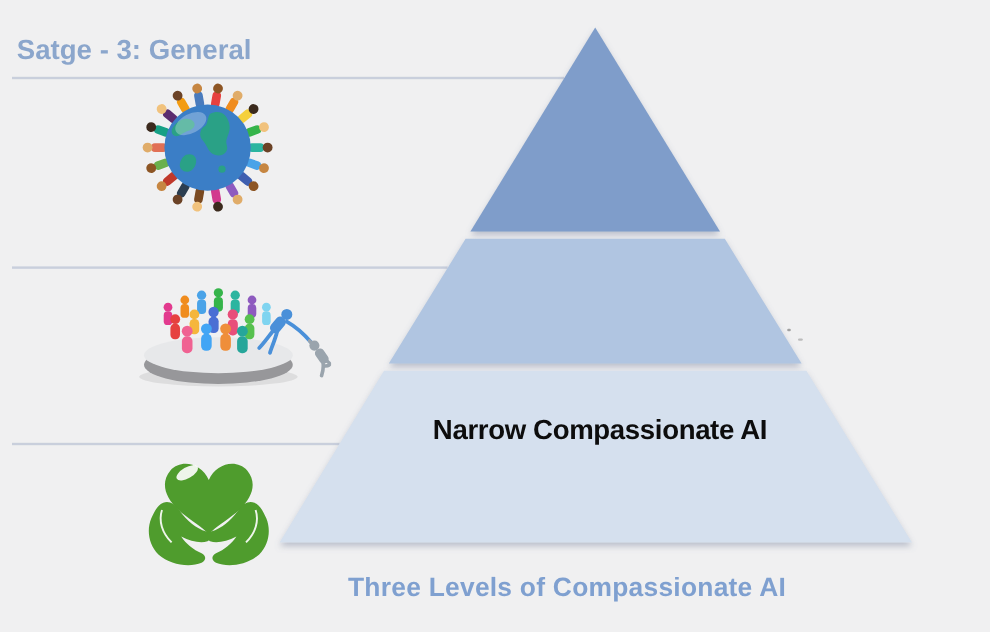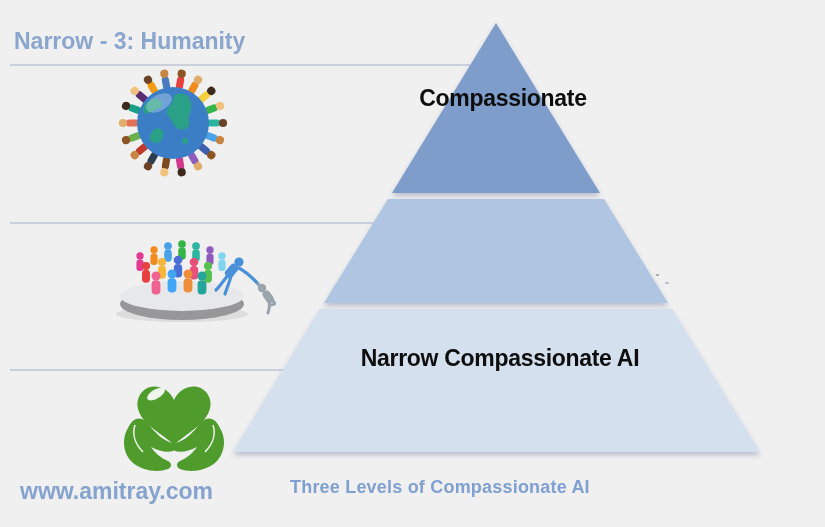--- a/index.html
+++ b/index.html
@@ -28,29 +28,29 @@
     position:absolute; text-align:center; color:var(--level-text);
     font-weight:bold; font-size:23px; letter-spacing:-0.3px; white-space:nowrap;
   }
   .lvl-text.top{left:353px; width:300px; top:82px; line-height:32px;}
   .lvl-text.middle{left:350px; width:300px; top:221px; line-height:34px;}
   .lvl-text.bottom{left:330px; width:340px; top:345px;}
   .caption{
     position:absolute; font-weight:bold; white-space:nowrap;
   }
   .caption.site{left:20px; top:478px; font-size:23px; color:var(--website-blue);}
-  .caption.main{left:290px; top:477px; font-size:18px; color:var(--caption-blue); letter-spacing:0.2px;}
+  .caption.main{left:290px; top:477px; font-size:22px; color:var(--caption-blue); letter-spacing:0.2px;}
   .speck{position:absolute; border-radius:1px;}
 </style>
 </head>
 <body>
 
 <div class="canvas">
 
-  <div class="stage-label" style="top:28px;">Narrow - 3: Humanity</div>
+  <div class="stage-label" style="top:28px;">Satge - 3: General</div>
   <div class="sep" style="left:10px; top:64px;  width:460px;"></div>
 
   <div class="sep" style="left:10px; top:222px; width:363px;"></div>
 
   <div class="sep" style="left:10px; top:369px; width:273px;"></div>
 
   <svg id="globe-svg" class="icon-box" style="left:115px; top:67px;" width="116" height="112" viewBox="0 0 116 112">
       <g transform="rotate(10 58 56)">
         <rect x="54.4" y="9" width="7.2" height="13" rx="3" fill="#e6413f"></rect>
         <circle cx="58" cy="6" r="4.1" fill="#8d5524"></circle>
@@ -197,26 +197,24 @@
       <filter id="ds" x="-20%" y="-20%" width="140%" height="150%">
         <feDropShadow dx="0" dy="3" stdDeviation="2.5" flood-color="#76819b" flood-opacity="0.45"></feDropShadow>
       </filter>
     </defs>
     <polygon class="poly-1" points="496,23 600,193 392,193" filter="url(#ds)"></polygon>
     <polygon class="poly-2" points="388,199 604,199 668,303 324,303" filter="url(#ds)"></polygon>
     <polygon class="poly-3" points="320,309 672,309 760,452 233,452" filter="url(#ds)"></polygon>
   </svg>
 
   <div class="lvl-text top">
-    <div>Compassionate</div>
   </div>
   <div class="lvl-text middle">
   </div>
   <div class="lvl-text bottom">
     <div>Narrow Compassionate AI</div>
   </div>
 
-  <div class="caption site">www.amitray.com</div>
   <div class="caption main">Three Levels of Compassionate AI</div>
 
   <div class="speck" style="left:656px; top:274px; width:3px; height:2px; background:#6a6a6a; opacity:.6;"></div>
   <div class="speck" style="left:665px; top:282px; width:4px; height:2px; background:#9a9a9a; opacity:.6;"></div>
 </div>
 
 </body></html>

